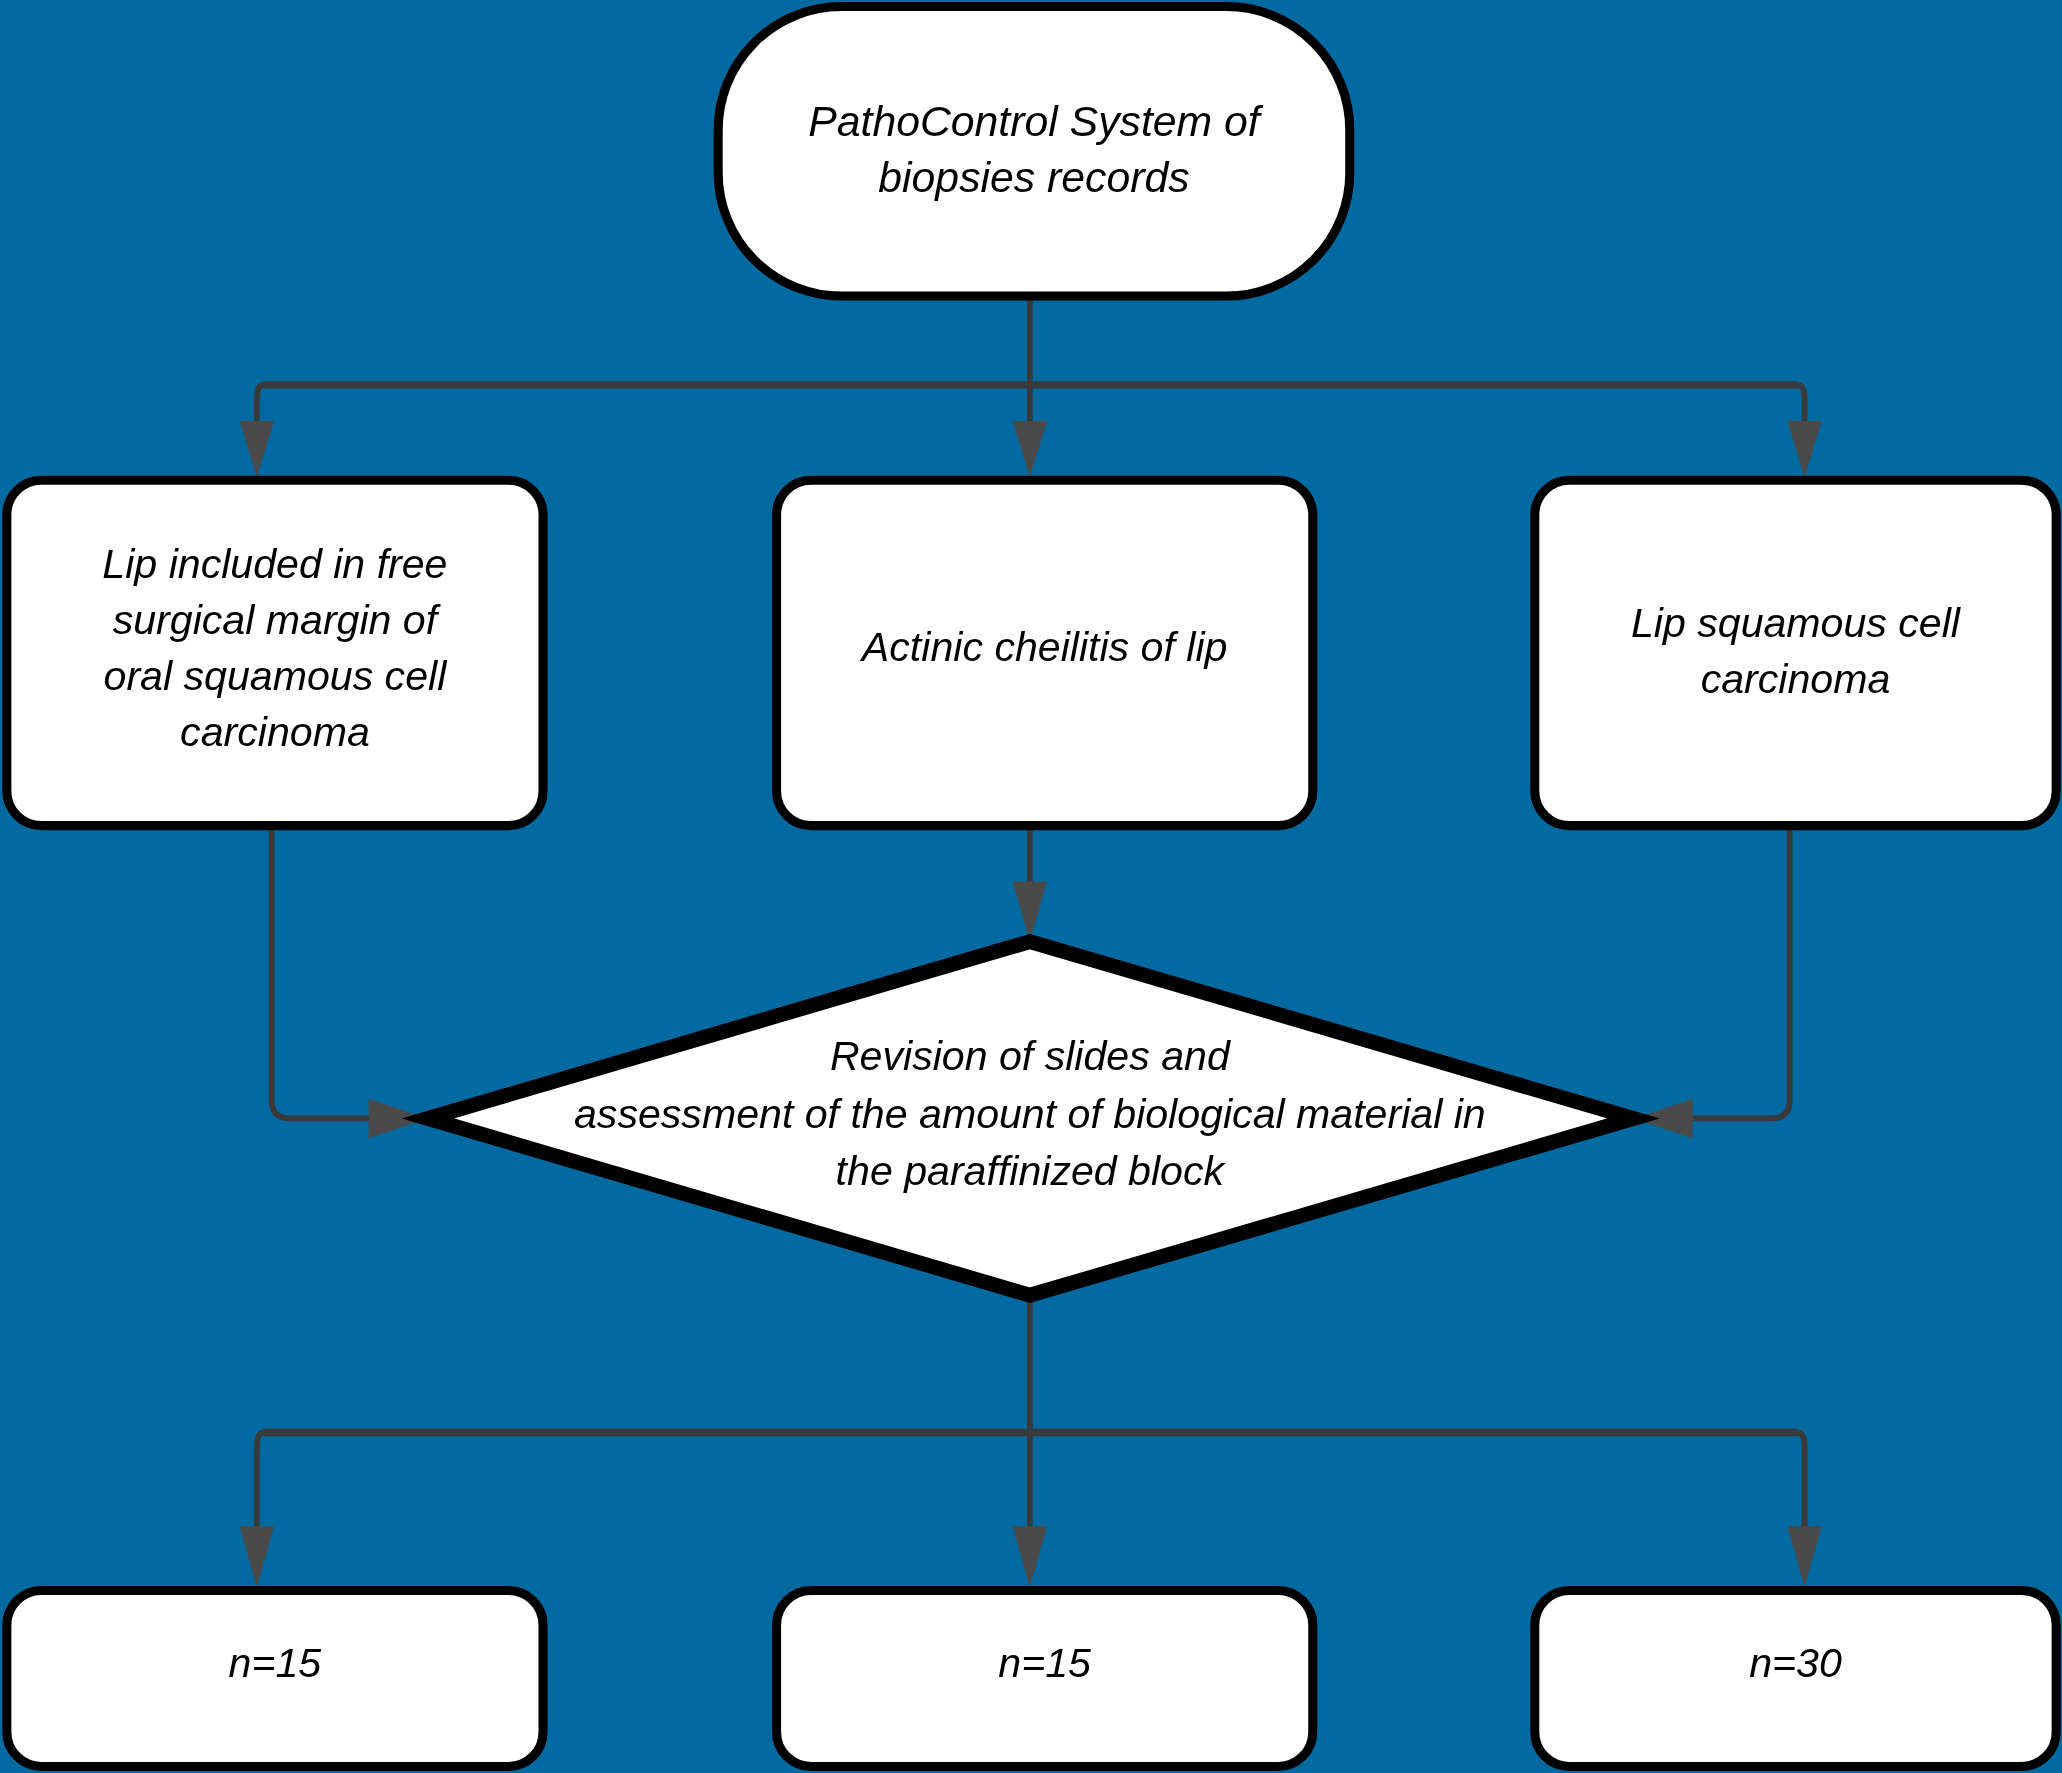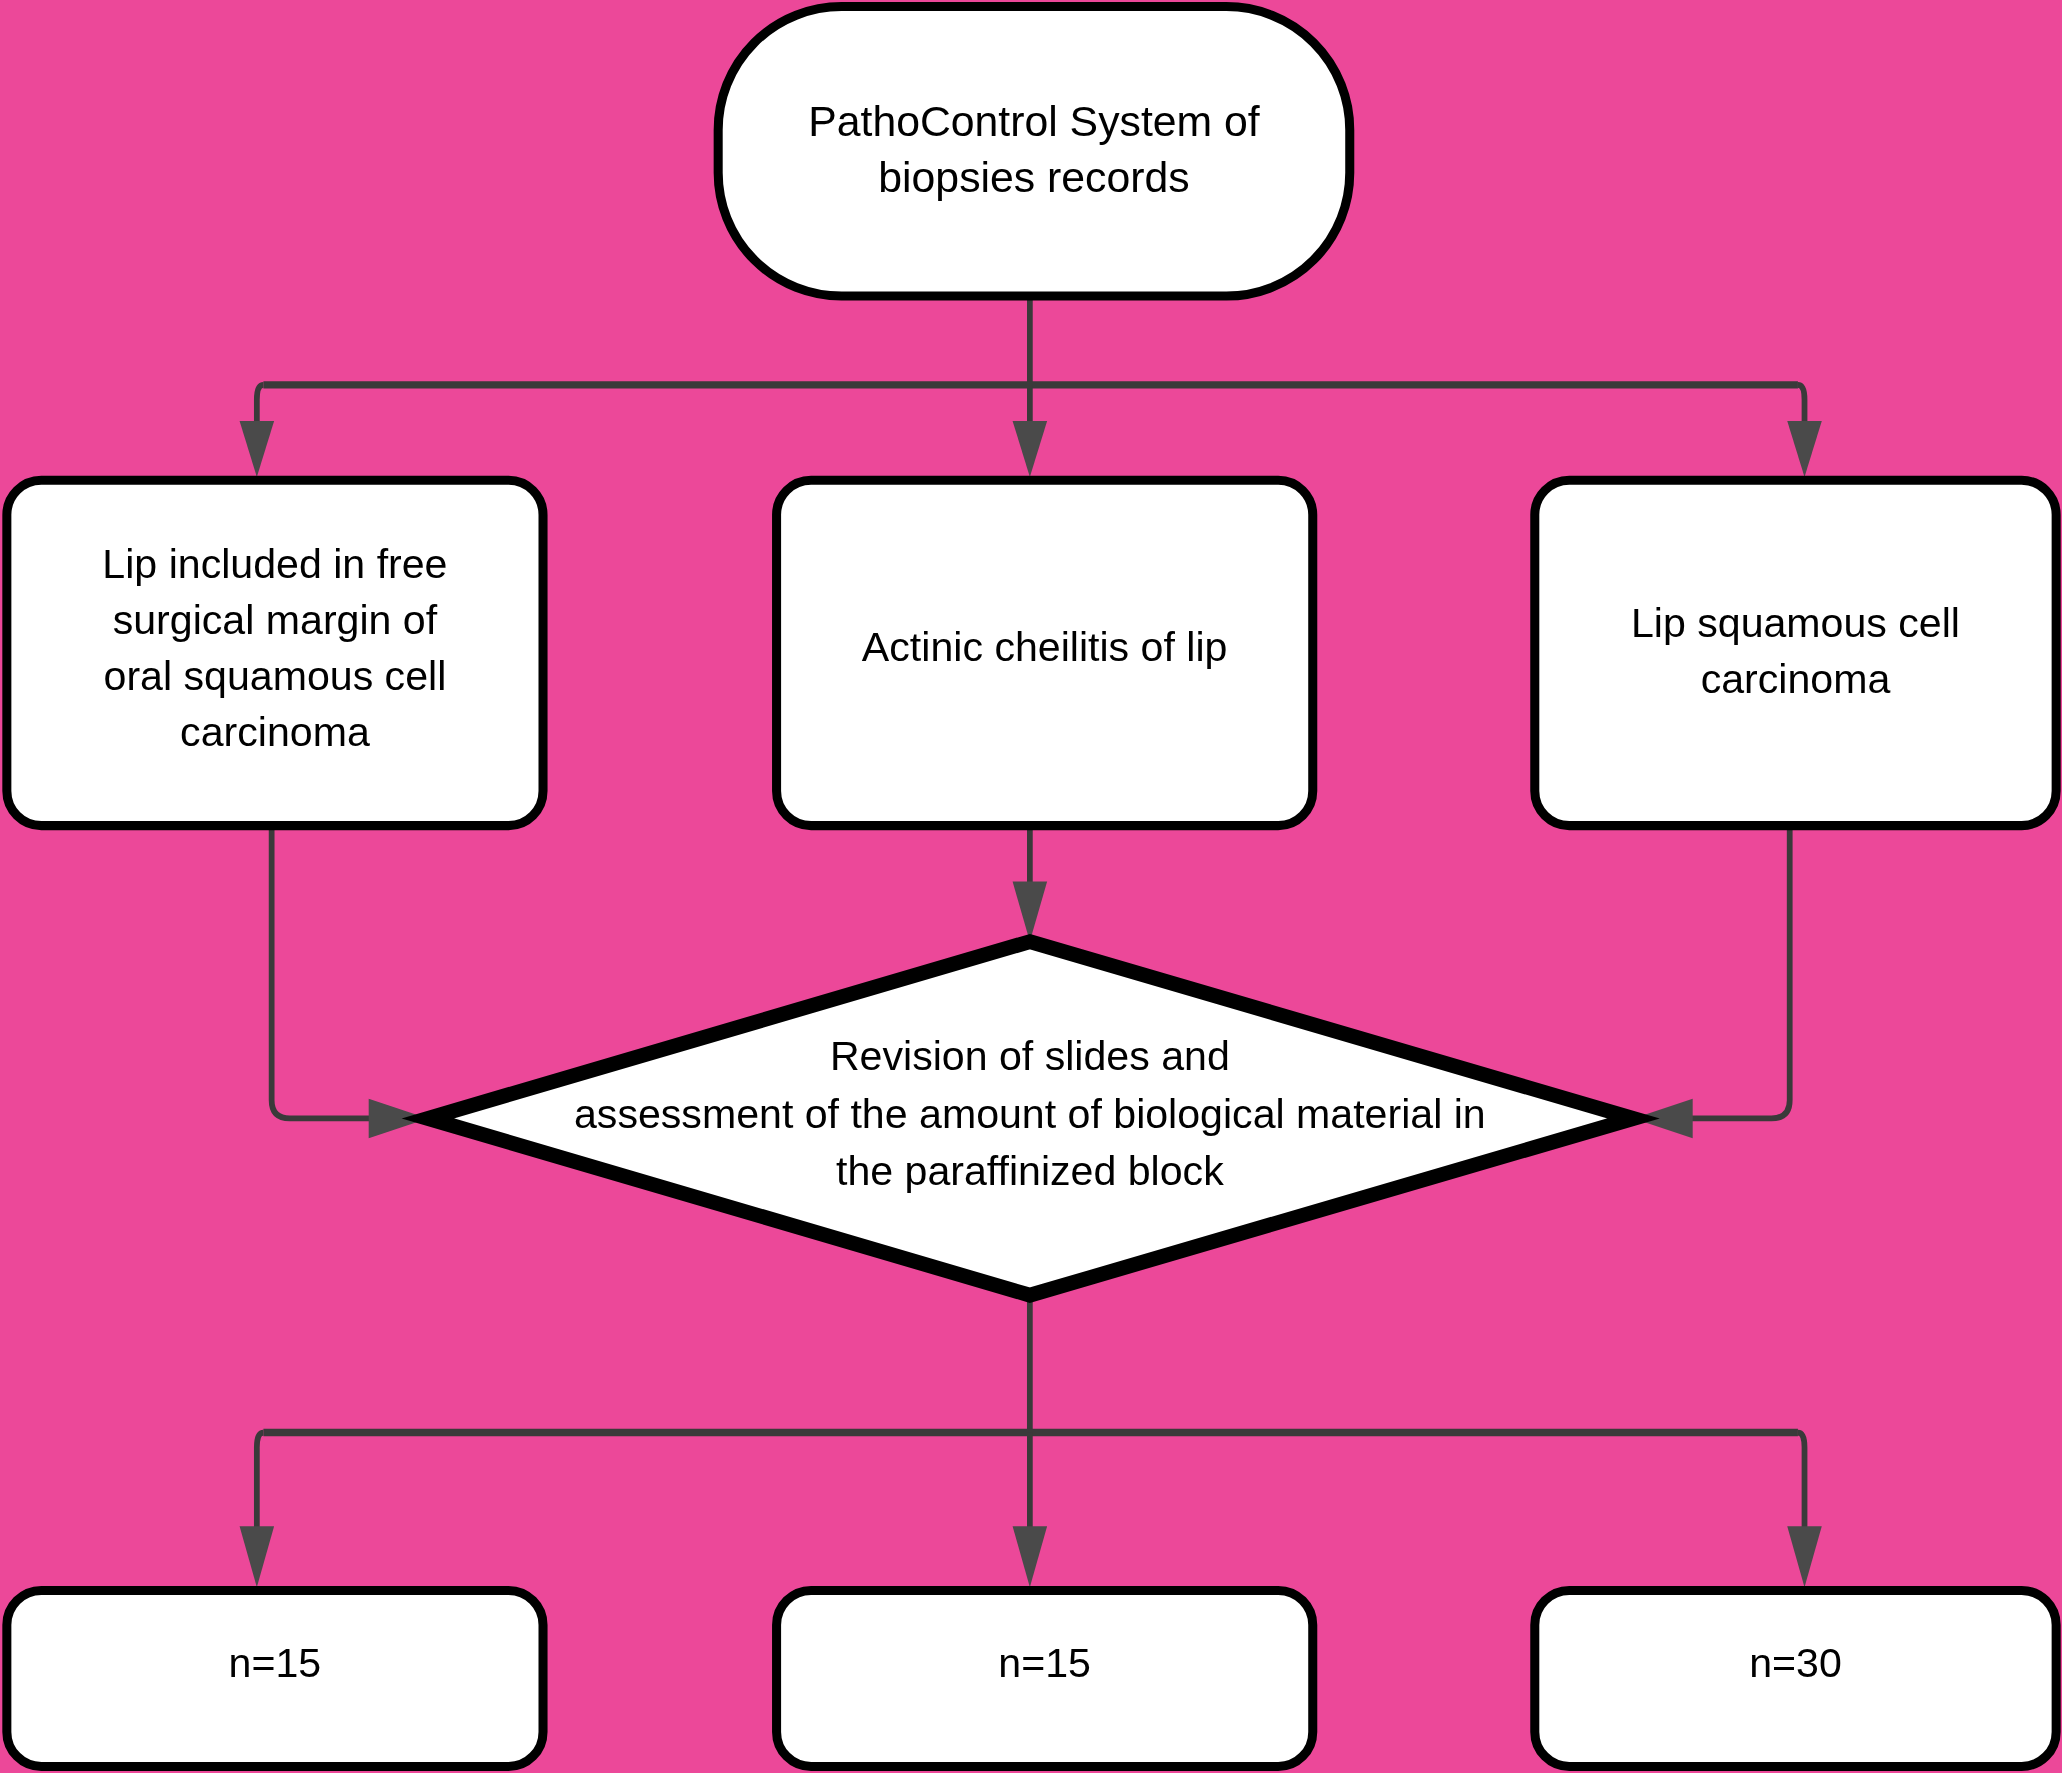--- a/index.html
+++ b/index.html
@@ -8,22 +8,23 @@
     padding: 0;
     background: #ffffff;
   }
   body {
     font-family: "Liberation Sans", sans-serif;
   }
   #flow-root {
     position: relative;
     width: 2063px;
     height: 1773px;
-    background: #ec4899;
+    background: #0369a1;
     overflow: hidden;
+    font-style: italic;
   }
   #flow-svg {
     display: block;
     width: 2063px;
     height: 1773px;
   }
   .node-shape {
     fill: #ffffff;
     stroke: #000000;
   }

